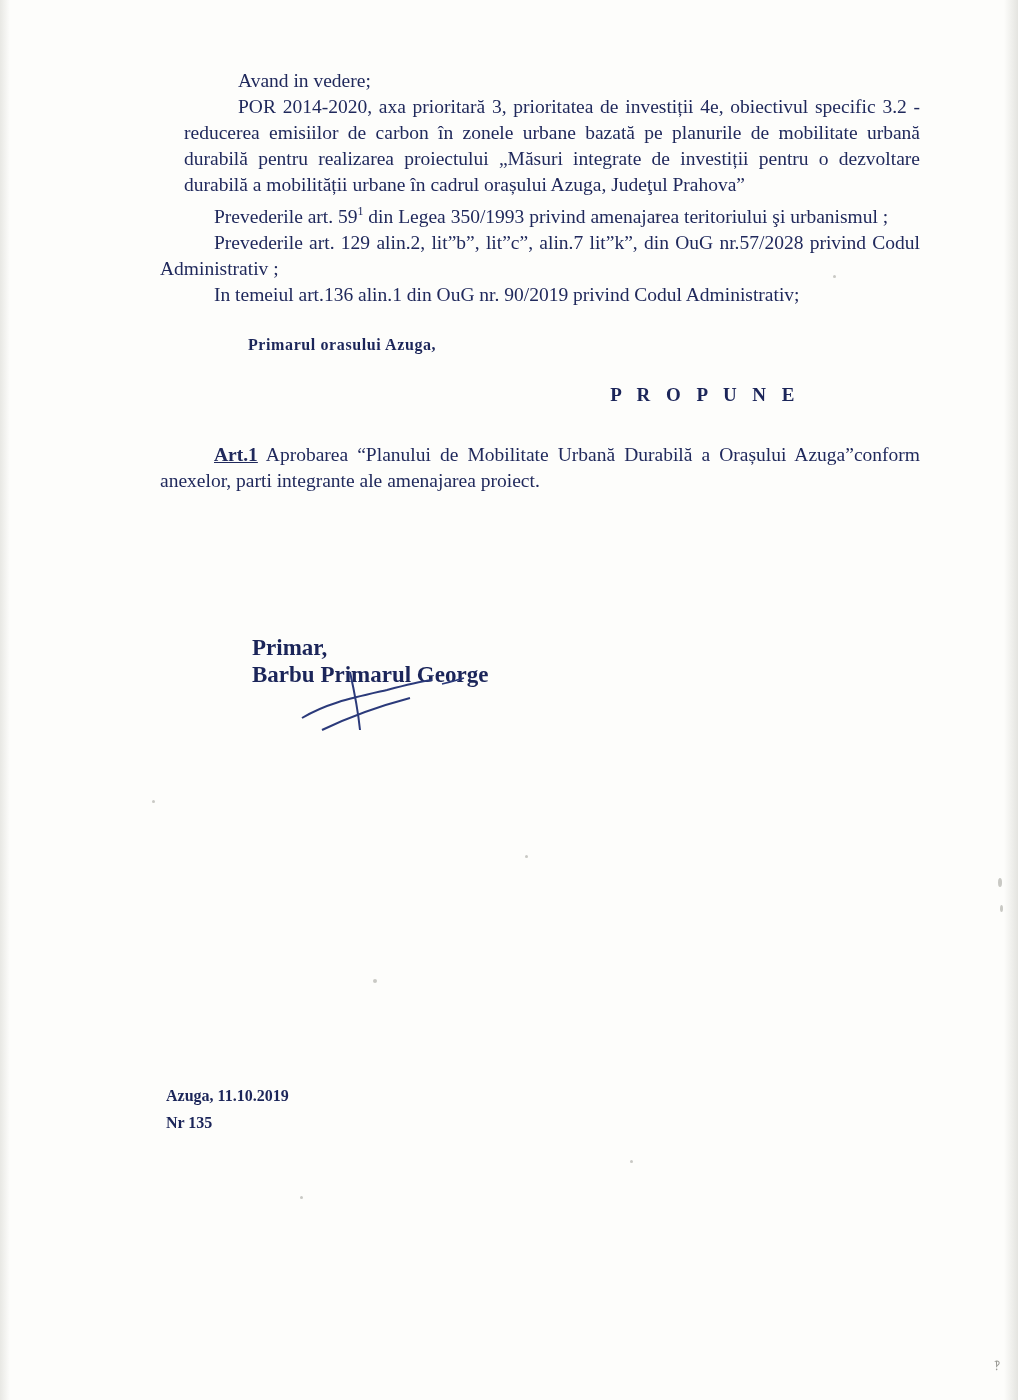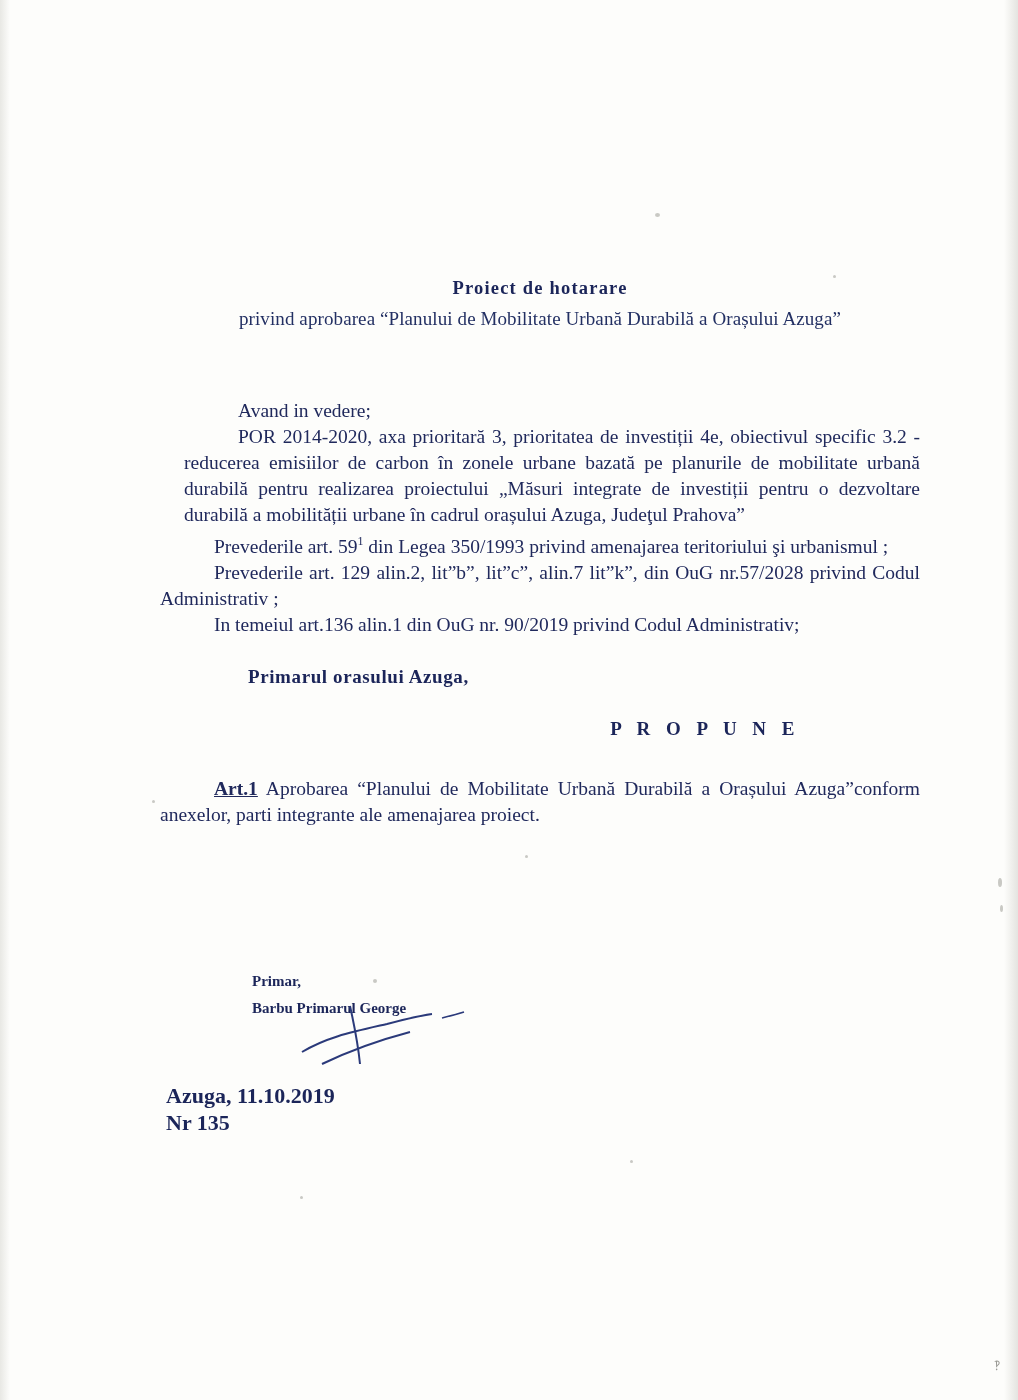--- a/index.html
+++ b/index.html
@@ -75,21 +75,21 @@
   .block-prevederi {
     margin-top: 0;
   }
   .sup {
     font-size: 12px;
     vertical-align: super;
   }
   .primar-line {
     margin-top: 28px;
     margin-left: 88px;
-    font-size: 19px;
+    font-size: 16px;
     font-weight: bold;
     letter-spacing: 0.6px;
     color: #1b2559;
   }
   .propune {
     margin-top: 30px;
     text-align: right;
     font-size: 19px;
     font-weight: bold;
     letter-spacing: 5.5px;
@@ -99,40 +99,40 @@
   .art-block {
     margin-top: 36px;
   }
   .art-num {
     font-weight: bold;
     text-decoration: underline;
   }
   .signature-block {
     margin-top: 140px;
     margin-left: 92px;
-    font-size: 15px;
+    font-size: 23px;
     font-weight: bold;
     color: #1b2559;
     line-height: 27px;
     position: relative;
     width: 300px;
   }
   .sig-scribble {
     position: absolute;
     left: 40px;
     top: 34px;
     width: 190px;
     height: 80px;
     pointer-events: none;
   }
   .footer-block {
     position: absolute;
     left: 166px;
     top: 1082px;
-    font-size: 22px;
+    font-size: 16px;
     font-weight: bold;
     color: #1b2559;
     line-height: 27px;
   }
   .speck {
     position: absolute;
     background: #c9c9c4;
     border-radius: 50%;
   }
   .corner-mark {
@@ -156,24 +156,20 @@
   <div class="speck" style="left:152px; top:800px; width:3px; height:3px;"></div>
   <div class="speck" style="left:525px; top:855px; width:3px; height:3px;"></div>
   <div class="speck" style="left:998px; top:878px; width:4px; height:9px;"></div>
   <div class="speck" style="left:1000px; top:905px; width:3px; height:7px;"></div>
   <div class="speck" style="left:300px; top:1196px; width:3px; height:3px;"></div>
   <div class="speck" style="left:630px; top:1160px; width:3px; height:3px;"></div>
   <div class="speck" style="left:373px; top:979px; width:4px; height:4px;"></div>
 
   <div class="doc-body">
 
-    <div class="title-block">
-      <div class="doc-title">Proiect  de  hotarare</div>
-      <div class="doc-subtitle">privind aprobarea “Planului de Mobilitate Urbană Durabilă a Orașului Azuga”</div>
-    </div>
 
     <div class="block-avand">
       <p class="para indent">Avand in vedere;</p>
       <p class="para indent">POR 2014-2020, axa prioritară 3, prioritatea de investiții 4e, obiectivul specific 3.2 - reducerea emisiilor de carbon în zonele urbane bazată pe planurile de mobilitate urbană durabilă pentru realizarea proiectului „Măsuri integrate de investiții pentru o dezvoltare durabilă a mobilității urbane în cadrul orașului Azuga, Judeţul Prahova”</p>
     </div>
 
     <div class="block-prevederi">
       <p class="para indent"><span>Prevederile art. 59</span><span class="sup">1</span><span> din Legea 350/1993 privind amenajarea teritoriului şi urbanismul ;</span></p>
       <p class="para indent">Prevederile art. 129 alin.2, lit”b”, lit”c”, alin.7 lit”k”, din OuG nr.57/2028 privind Codul Administrativ ;</p>
       <p class="para indent">In temeiul art.136 alin.1 din  OuG nr. 90/2019 privind Codul Administrativ;</p>

